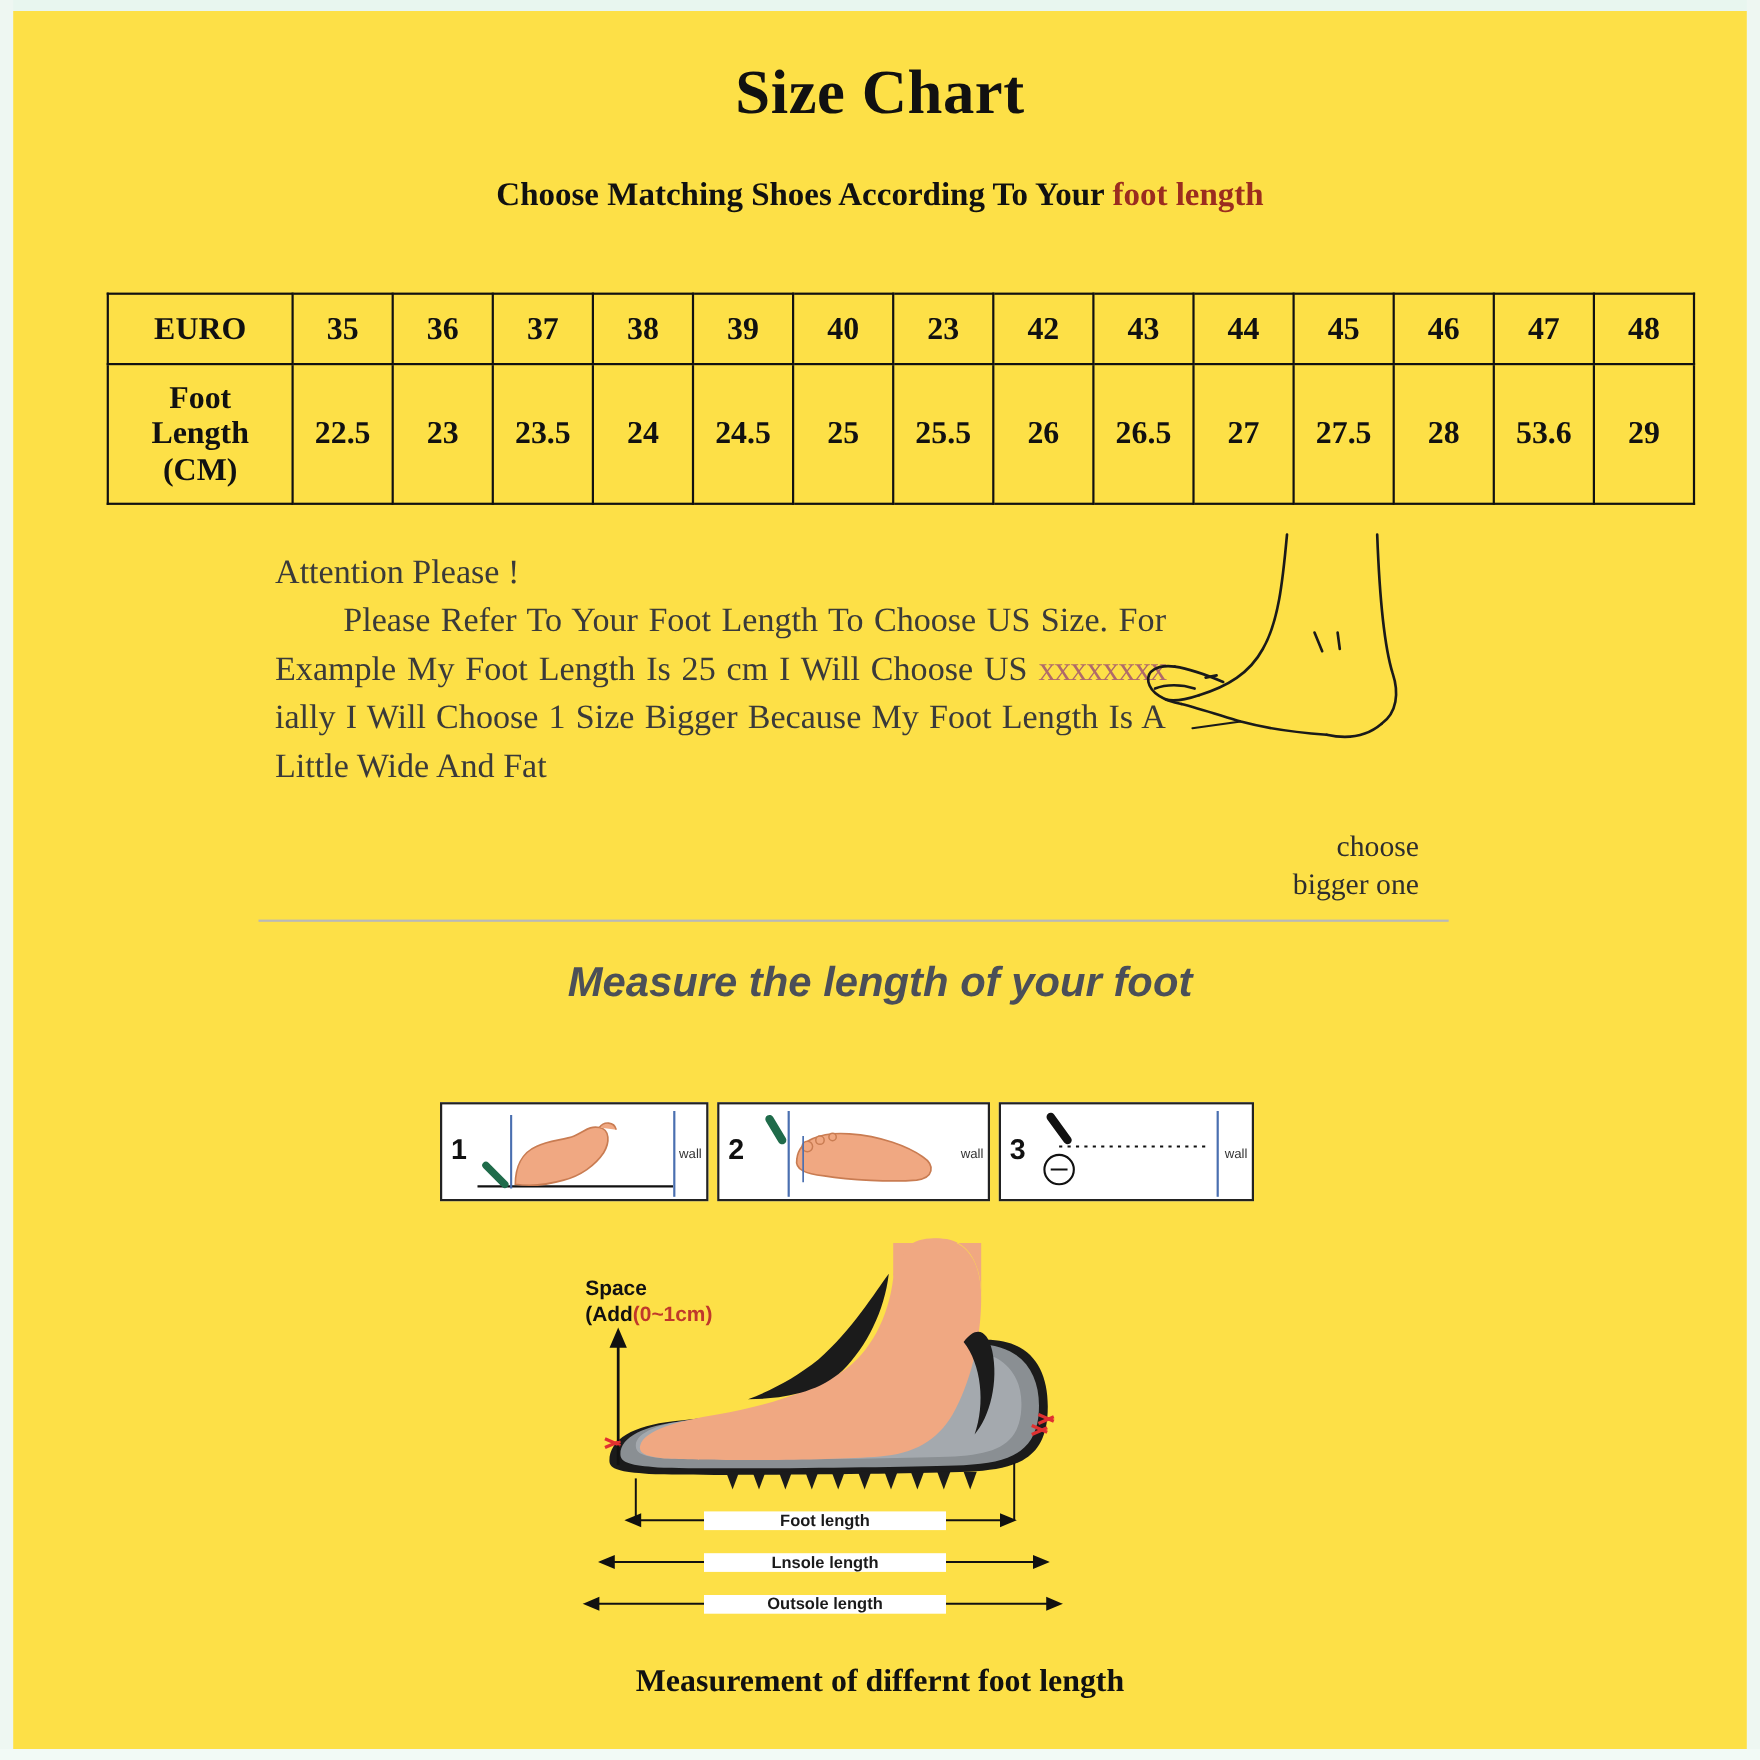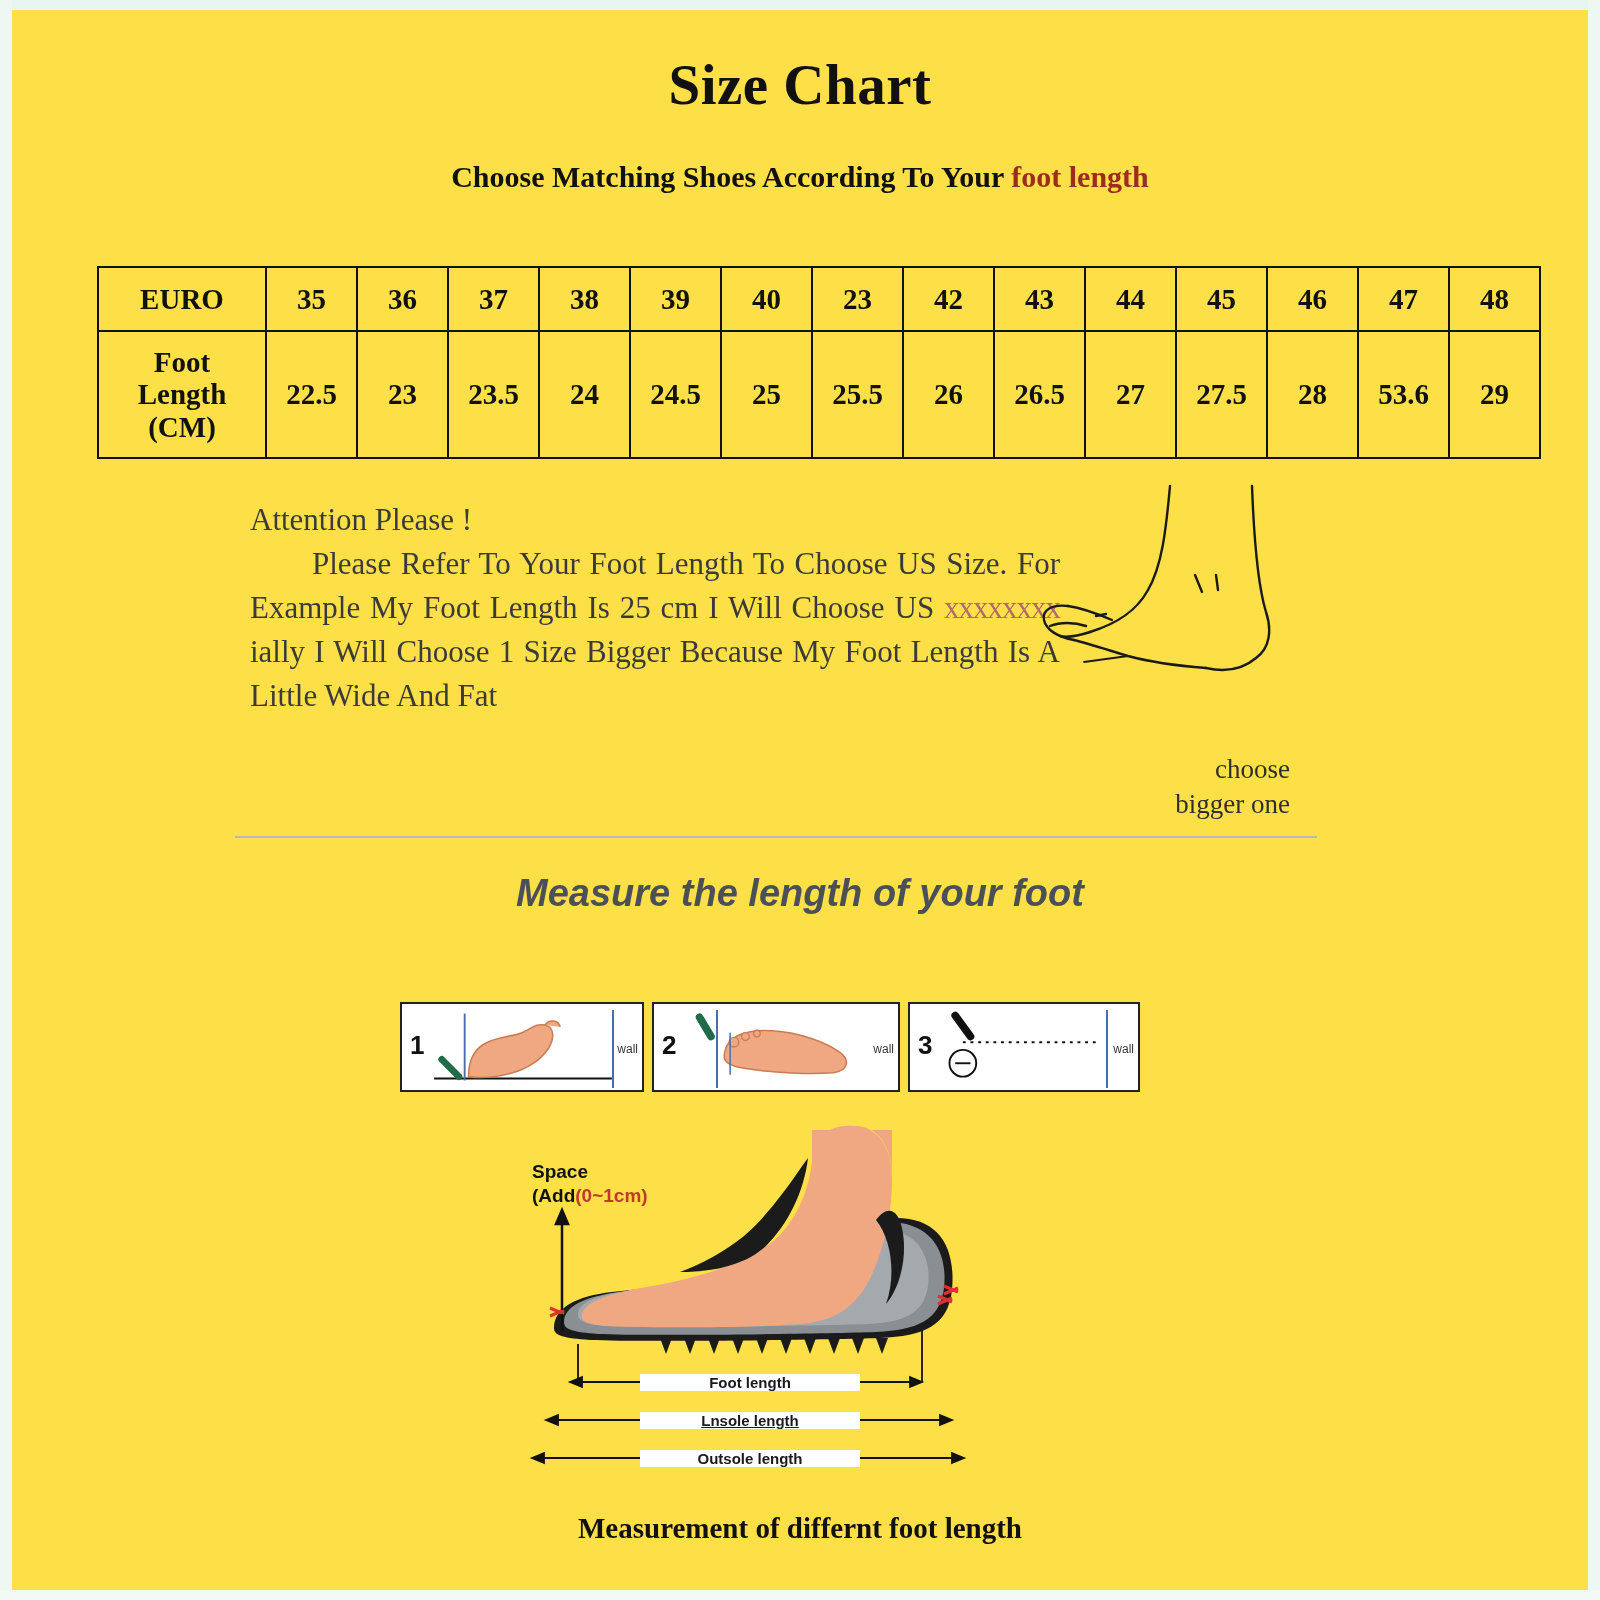--- a/index.html
+++ b/index.html
@@ -437,18 +437,18 @@
       <polygon points="444,358 432,353 432,363"></polygon>
     </g>
   </svg>
 
   <div class="space-label">
     <div>Space</div>
     <div><span>(Add</span><span class="red">(0~1cm)</span></div>
   </div>
 
   <div class="dim-row" style="top:1374px; left:640px; width:220px; background:#fff;">Foot length</div>
-  <div class="dim-row" style="top:1412px; left:640px; width:220px; background:#fff;text-decoration:underline;">Lnsole length</div>
+  <div class="dim-row" style="top:1412px; left:640px; width:220px; background:#fff;">Lnsole length</div>
   <div class="dim-row" style="top:1450px; left:640px; width:220px; background:#fff;">Outsole length</div>
 
   <div class="footer-caption">Measurement of differnt foot length</div>
 
 </div>
 
 </body></html>

